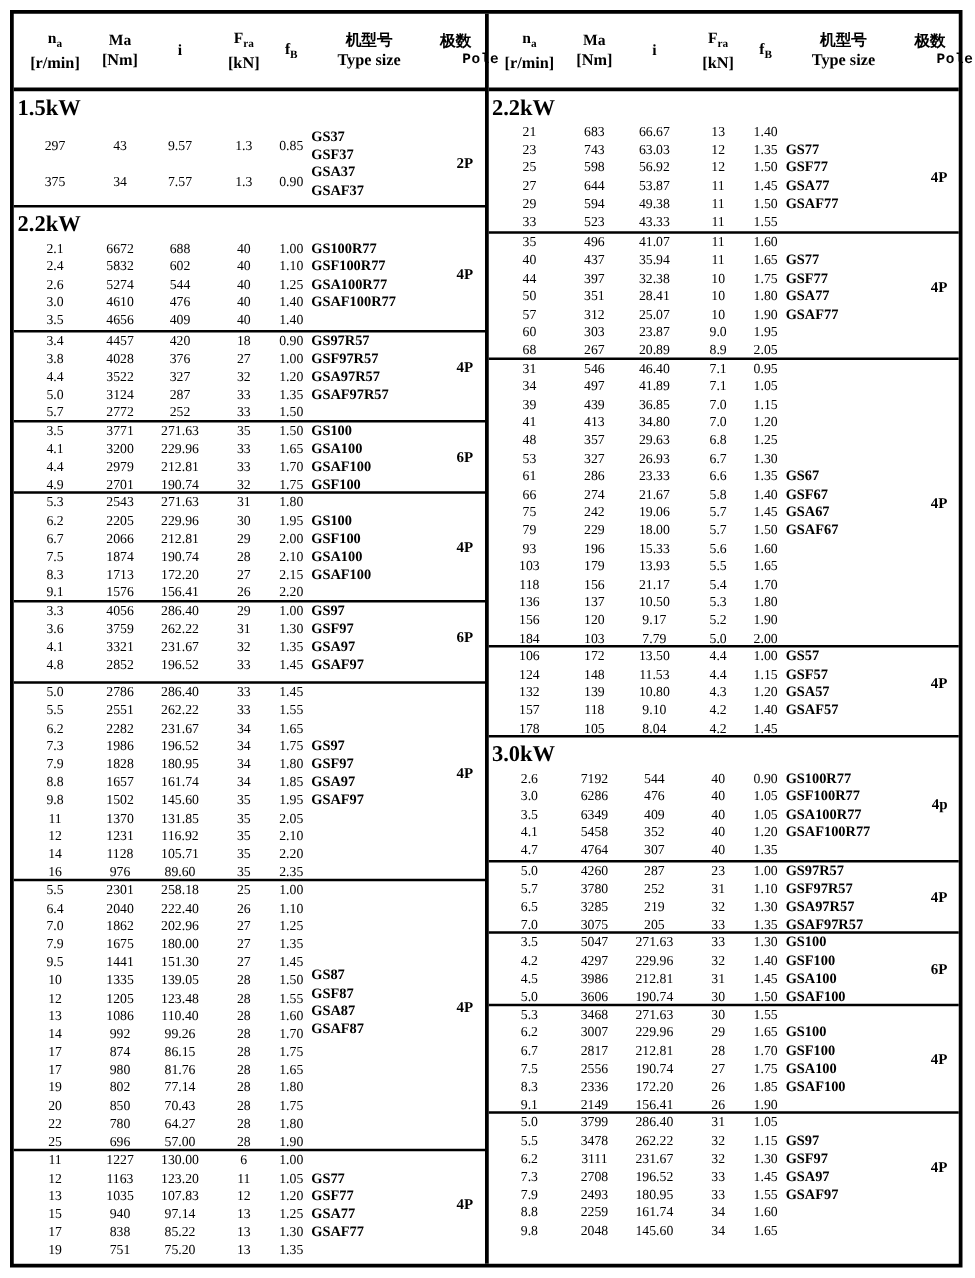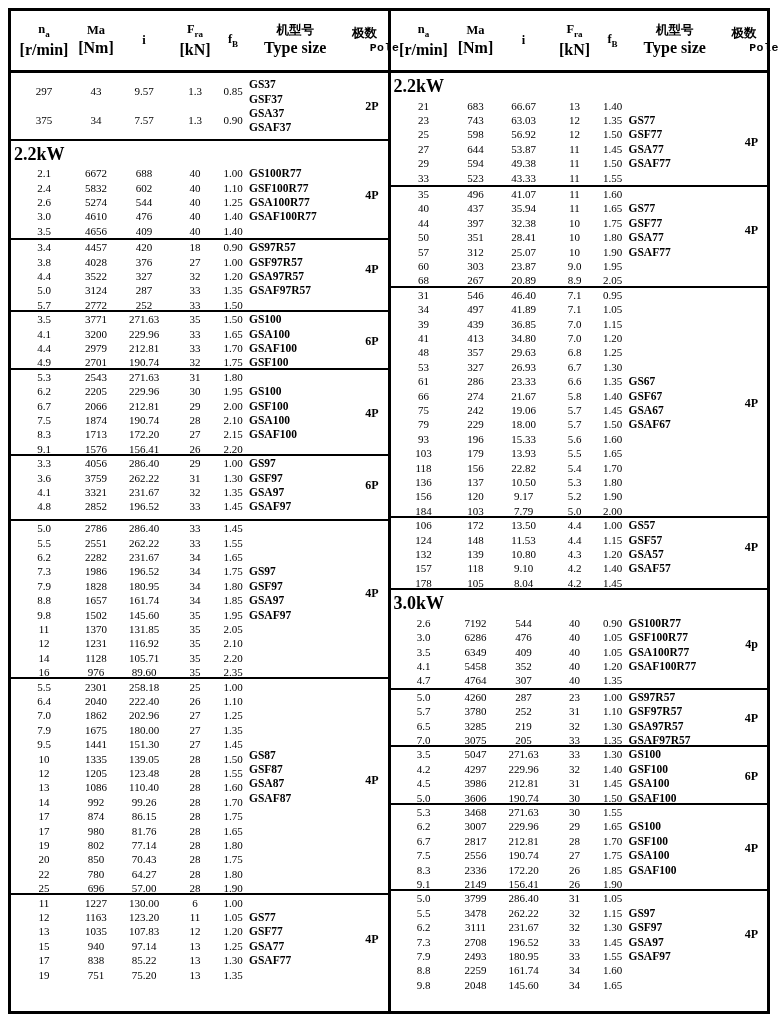--- a/index.html
+++ b/index.html
@@ -28,21 +28,21 @@
   .w-type{ flex: 1; }
   .w-pole{ width: 46px; }
 
   .phead {
     height: 62px; border-bottom: 3px solid #000;
     display: flex; align-items: center;
     font-weight: bold; font-size: 12.5px;
   }
   .hc { display: flex; flex-direction: column; align-items: center; justify-content: center; line-height: 1.3; text-align: center; }
   .hm sub { font-size: 9px; font-weight: bold; }
-  .hu { font-size: 16px; }
+  .hu { font-size: 13px; }
   .mono { font-family: "Liberation Mono", "DejaVu Sans Mono", monospace; font-size: 11.5px; letter-spacing: 0.5px; margin-left: 40px; }
 
   .pbody { flex: 1; display: flex; flex-direction: column; }
   .section + .section { border-top: 2.5px solid #000; }
   .sec-title { font-size: 18px; font-weight: bold; line-height: 1.25; padding: 2px 0 1px 3px; }
 
   .group { position: relative; }
   .group + .group { border-top: 2px solid #000; }
 
   .nrow { display: flex; align-items: center; height: 14.4px; font-size: 11px; }
@@ -88,20 +88,21 @@
           <span class="hm">机型号</span>
           <span class="hu">Type size</span>
         </div>
         <div class="hc w-pole">
           <span class="hm">极数</span>
           <span class="hu mono">Pole</span>
         </div>
       </div>
       <div class="pbody">
           <div class="section">
+            <div class="sec-title">1.5kW</div>
             <div class="group tall" style="height: 65.6px; padding-top: 4px; padding-bottom: 4px;">
               <div class="nrow">
                 <div class="ncell w-na">297</div>
                 <div class="ncell w-ma">43</div>
                 <div class="ncell w-i">9.57</div>
                 <div class="ncell w-fra">1.3</div>
                 <div class="ncell w-fb">0.85</div>
               </div>
               <div class="nrow">
                 <div class="ncell w-na">375</div>
@@ -811,21 +812,21 @@
               <div class="nrow">
                 <div class="ncell w-na">103</div>
                 <div class="ncell w-ma">179</div>
                 <div class="ncell w-i">13.93</div>
                 <div class="ncell w-fra">5.5</div>
                 <div class="ncell w-fb">1.65</div>
               </div>
               <div class="nrow">
                 <div class="ncell w-na">118</div>
                 <div class="ncell w-ma">156</div>
-                <div class="ncell w-i">22.82</div>
+                <div class="ncell w-i">21.17</div>
                 <div class="ncell w-fra">5.4</div>
                 <div class="ncell w-fb">1.70</div>
               </div>
               <div class="nrow">
                 <div class="ncell w-na">136</div>
                 <div class="ncell w-ma">137</div>
                 <div class="ncell w-i">10.50</div>
                 <div class="ncell w-fra">5.3</div>
                 <div class="ncell w-fb">1.80</div>
               </div>

